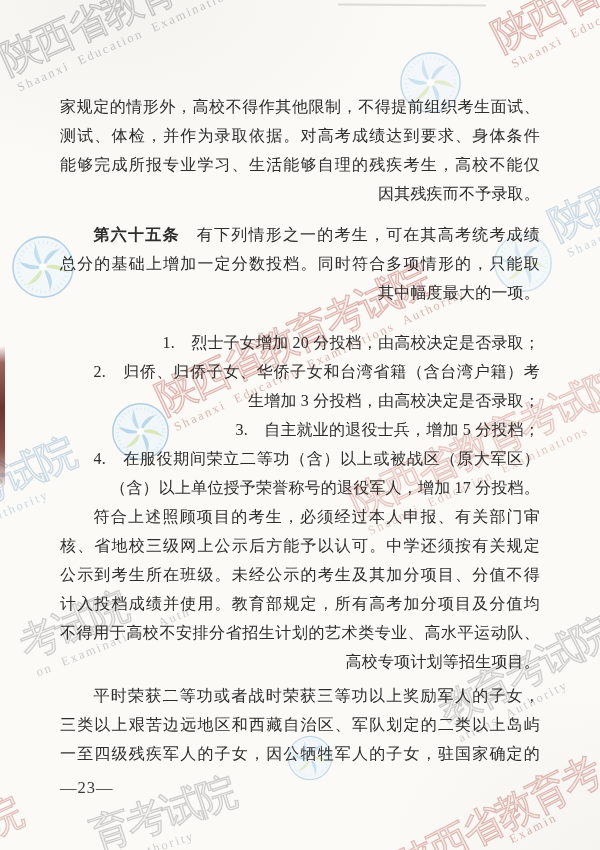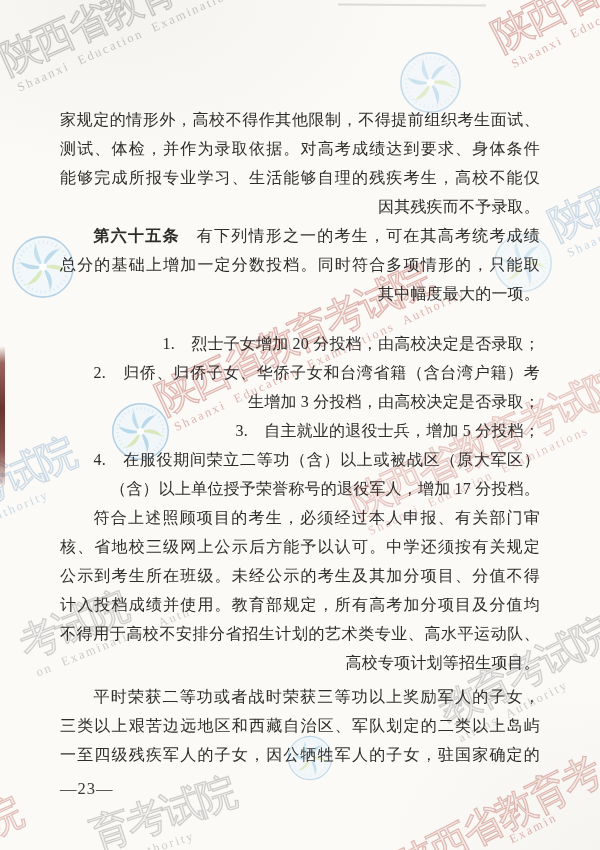--- a/index.html
+++ b/index.html
@@ -56,31 +56,31 @@
       rgba(124,52,44,0) 0%, rgba(124,52,44,.75) 12%,
       rgba(92,32,26,.9) 45%, rgba(110,44,38,.8) 75%, rgba(124,52,44,.15) 100%);
     border-radius:2px;
   }
   .fold{
     position:absolute;left:338px;top:4px;width:148px;height:2px;z-index:1;
     background:rgba(175,175,172,.4);transform:rotate(.4deg);
   }
   
   .doc{
-    position:absolute;left:60px;top:105px;width:480px;z-index:2;
+    position:absolute;left:60px;top:92px;width:480px;z-index:2;
     color:#2e2d2b;
   }
   .line{
     font-size:16px;line-height:29px;letter-spacing:.2px;
   }
   .full{text-align:justify;text-align-last:justify;}
   .short{text-align:right;}
   .indent{text-indent:2.1em;}
   .para{margin:0;}
-  .p2{margin-top:0;}
+  .p2{margin-top:12px;}
   .p3{margin-top:21px;}
   .p8{margin-top:5px;}
   .bold{font-weight:700;}
   .pageno{
     margin-top:6px;text-align:left;padding-right:4px;
     font-size:16.5px;line-height:28px;color:#3a3937;letter-spacing:1px;
   }
 </style>
 </head>
 <body>

